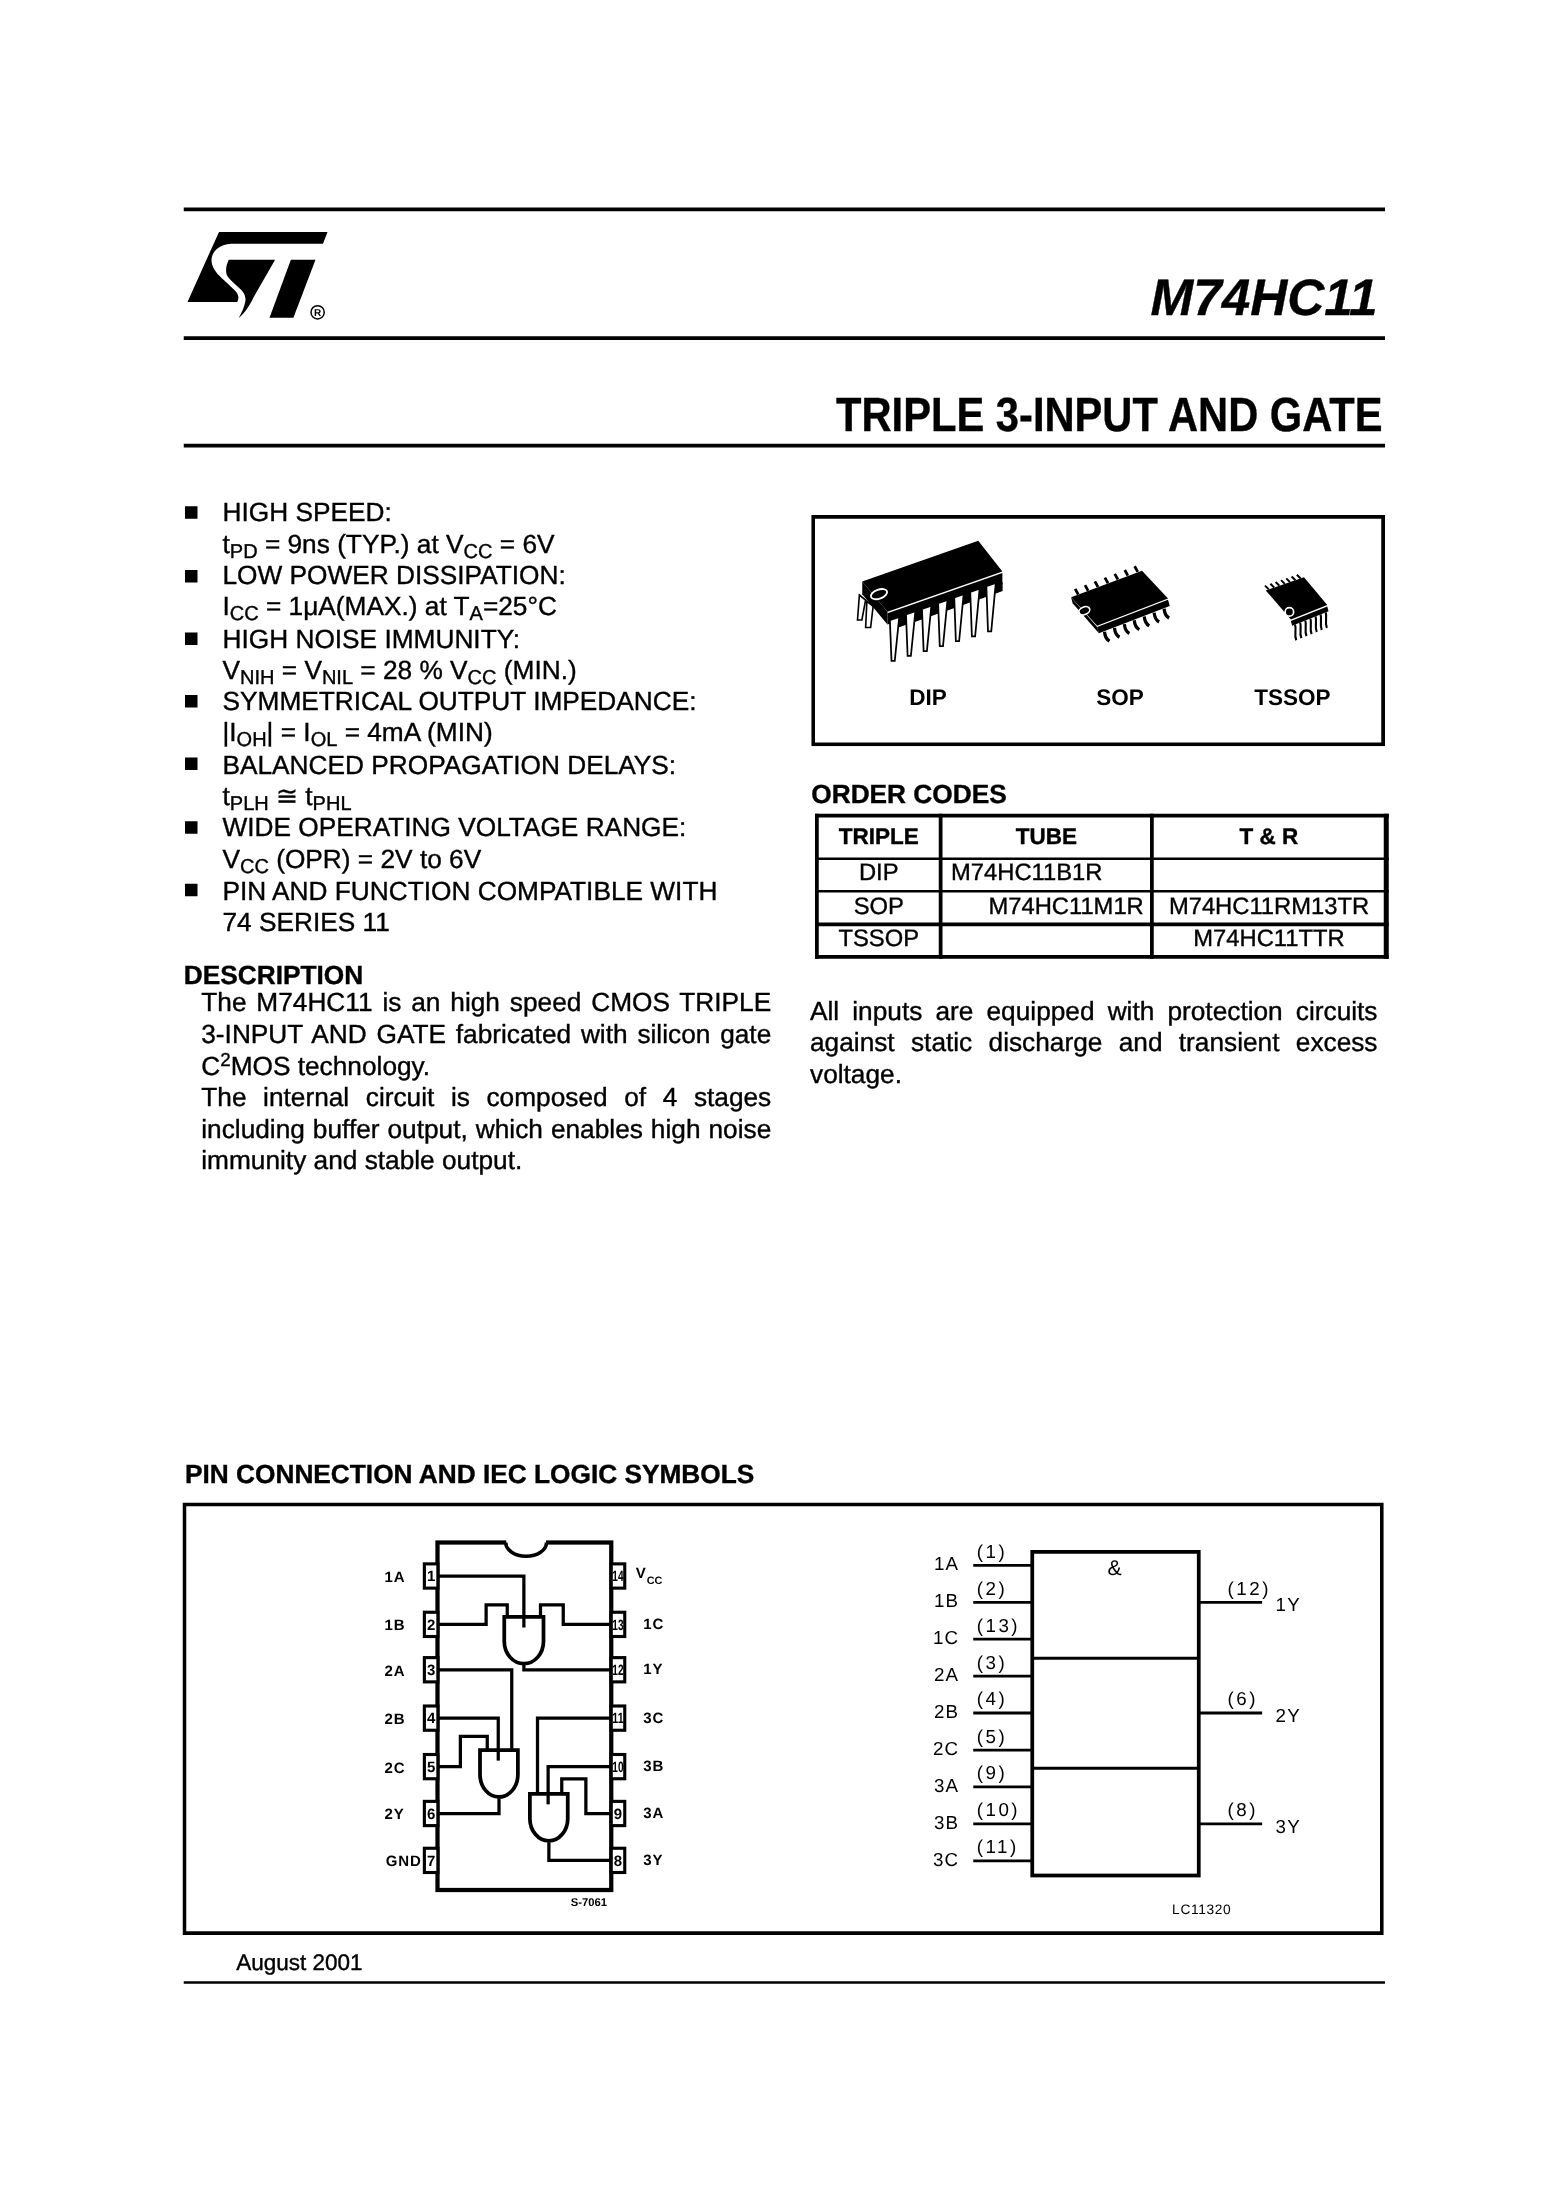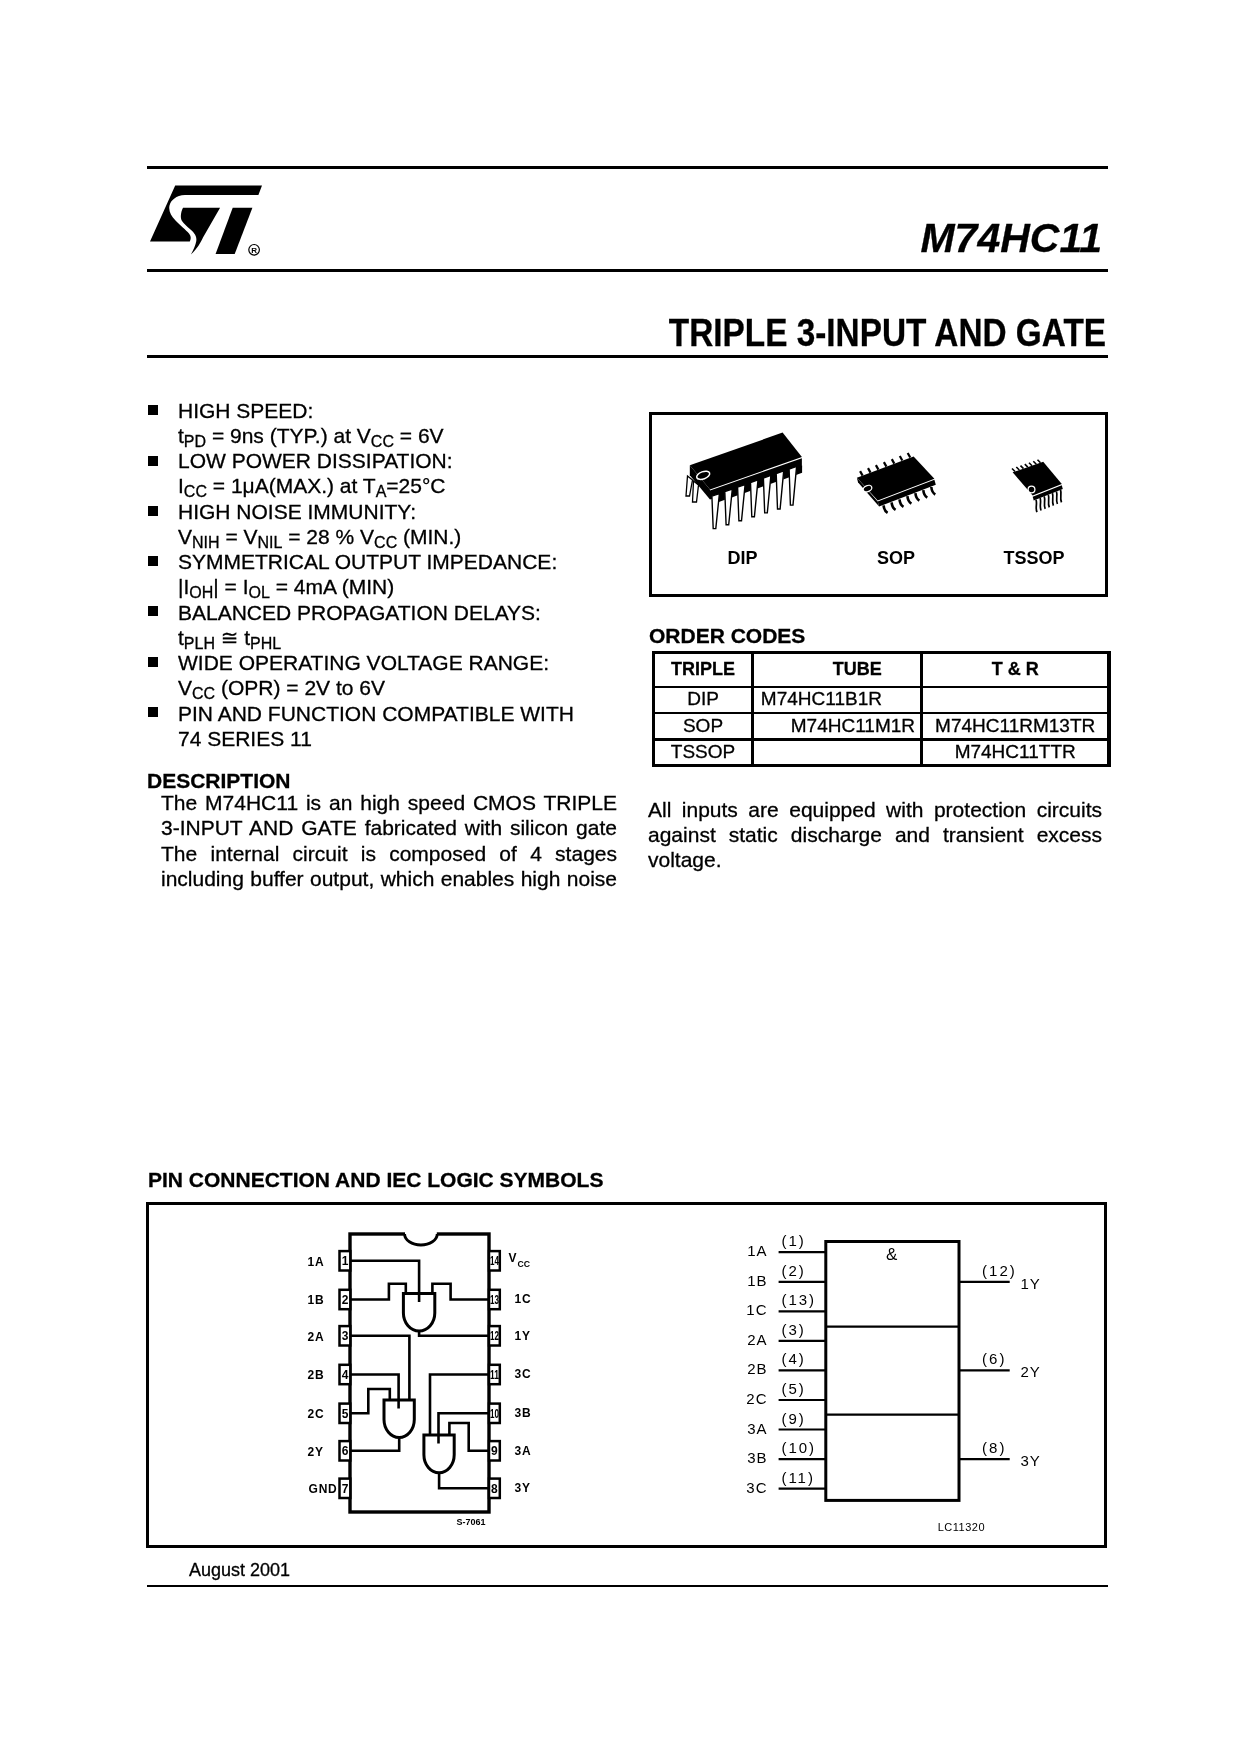--- a/index.html
+++ b/index.html
@@ -62,22 +62,24 @@
 V<sub class="s">CC</sub> (OPR) = 2V to 6V<br>
 PIN AND FUNCTION COMPATIBLE WITH<br>
 74 SERIES 11
 </div>
 
 <div class="abs b" style="left:147px;top:769.8px;font-size:21px;line-height:21px;">DESCRIPTION</div>
 
 <div class="abs" style="left:161px;top:790.1px;width:456px;font-size:21px;line-height:25.23px;">
 <div class="j">The M74HC11 is an high speed CMOS TRIPLE</div>
 <div class="j">3-INPUT AND GATE fabricated with silicon gate</div>
+<div>C<sup class="s">2</sup>MOS technology.</div>
 <div class="j">The internal circuit is composed of 4 stages</div>
 <div class="j">including buffer output, which enables high noise</div>
+<div>immunity and stable output.</div>
 </div>
 
 <svg class="abs" style="left:649px;top:412px;" width="459" height="185" viewBox="0 0 459 185">
 
   <rect x="1.5" y="1.5" width="456" height="182" fill="none" stroke="#000" stroke-width="3"></rect>
 
   <g>
 
     <polygon points="38.5,64 43.5,68 40.5,84 37,84" fill="#fff" stroke="#000" stroke-width="1.3"></polygon>
     <polygon points="44.5,69 49.5,73 47.5,90 43.5,90" fill="#fff" stroke="#000" stroke-width="1.3"></polygon>
@@ -171,21 +173,21 @@
   <div class="abs" style="left:0;top:34.6px;width:459px;height:2.8px;background:#000;"></div>
   <div class="abs" style="left:0;top:60.8px;width:459px;height:2.6px;background:#000;"></div>
   <div class="abs" style="left:0;top:87px;width:459px;height:2.6px;background:#000;"></div>
   <div class="abs" style="left:0;top:113.4px;width:459px;height:3px;background:#000;"></div>
   <div class="abs" style="left:0;top:0;width:3px;height:116.4px;background:#000;"></div>
   <div class="abs" style="left:99px;top:0;width:3.4px;height:116.4px;background:#000;"></div>
   <div class="abs" style="left:268px;top:0;width:3.4px;height:116.4px;background:#000;"></div>
   <div class="abs" style="left:455px;top:0;width:4px;height:116.4px;background:#000;"></div>
 
   <div class="abs b" style="left:3px;top:8.8px;width:96px;text-align:center;font-size:18px;line-height:18px;">TRIPLE</div>
-  <div class="abs b" style="left:102.4px;top:8.8px;width:165.6px;text-align:center;font-size:18px;line-height:18px;padding-left:20px;">TUBE</div>
+  <div class="abs b" style="left:102.4px;top:8.8px;width:165.6px;text-align:center;font-size:18px;line-height:18px;">TUBE</div>
   <div class="abs b" style="left:271.4px;top:8.8px;width:183.6px;text-align:center;font-size:18px;line-height:18px;">T &amp; R</div>
 
   <div class="abs" style="left:3px;top:38.4px;width:96px;text-align:center;font-size:19px;line-height:19px;">DIP</div>
   <div class="abs" style="left:102.4px;top:38.4px;width:134px;text-align:center;font-size:19px;line-height:19px;">M74HC11B1R</div>
   <div class="abs" style="left:3px;top:64.7px;width:96px;text-align:center;font-size:19px;line-height:19px;">SOP</div>
   <div class="abs" style="left:102.4px;top:64.7px;width:197px;text-align:center;font-size:19px;line-height:19px;">M74HC11M1R</div>
   <div class="abs" style="left:271.4px;top:64.7px;width:183.6px;text-align:center;font-size:19px;line-height:19px;">M74HC11RM13TR</div>
   <div class="abs" style="left:3px;top:90.9px;width:96px;text-align:center;font-size:19px;line-height:19px;">TSSOP</div>
   <div class="abs" style="left:271.4px;top:90.9px;width:183.6px;text-align:center;font-size:19px;line-height:19px;">M74HC11TTR</div>
 </div>

